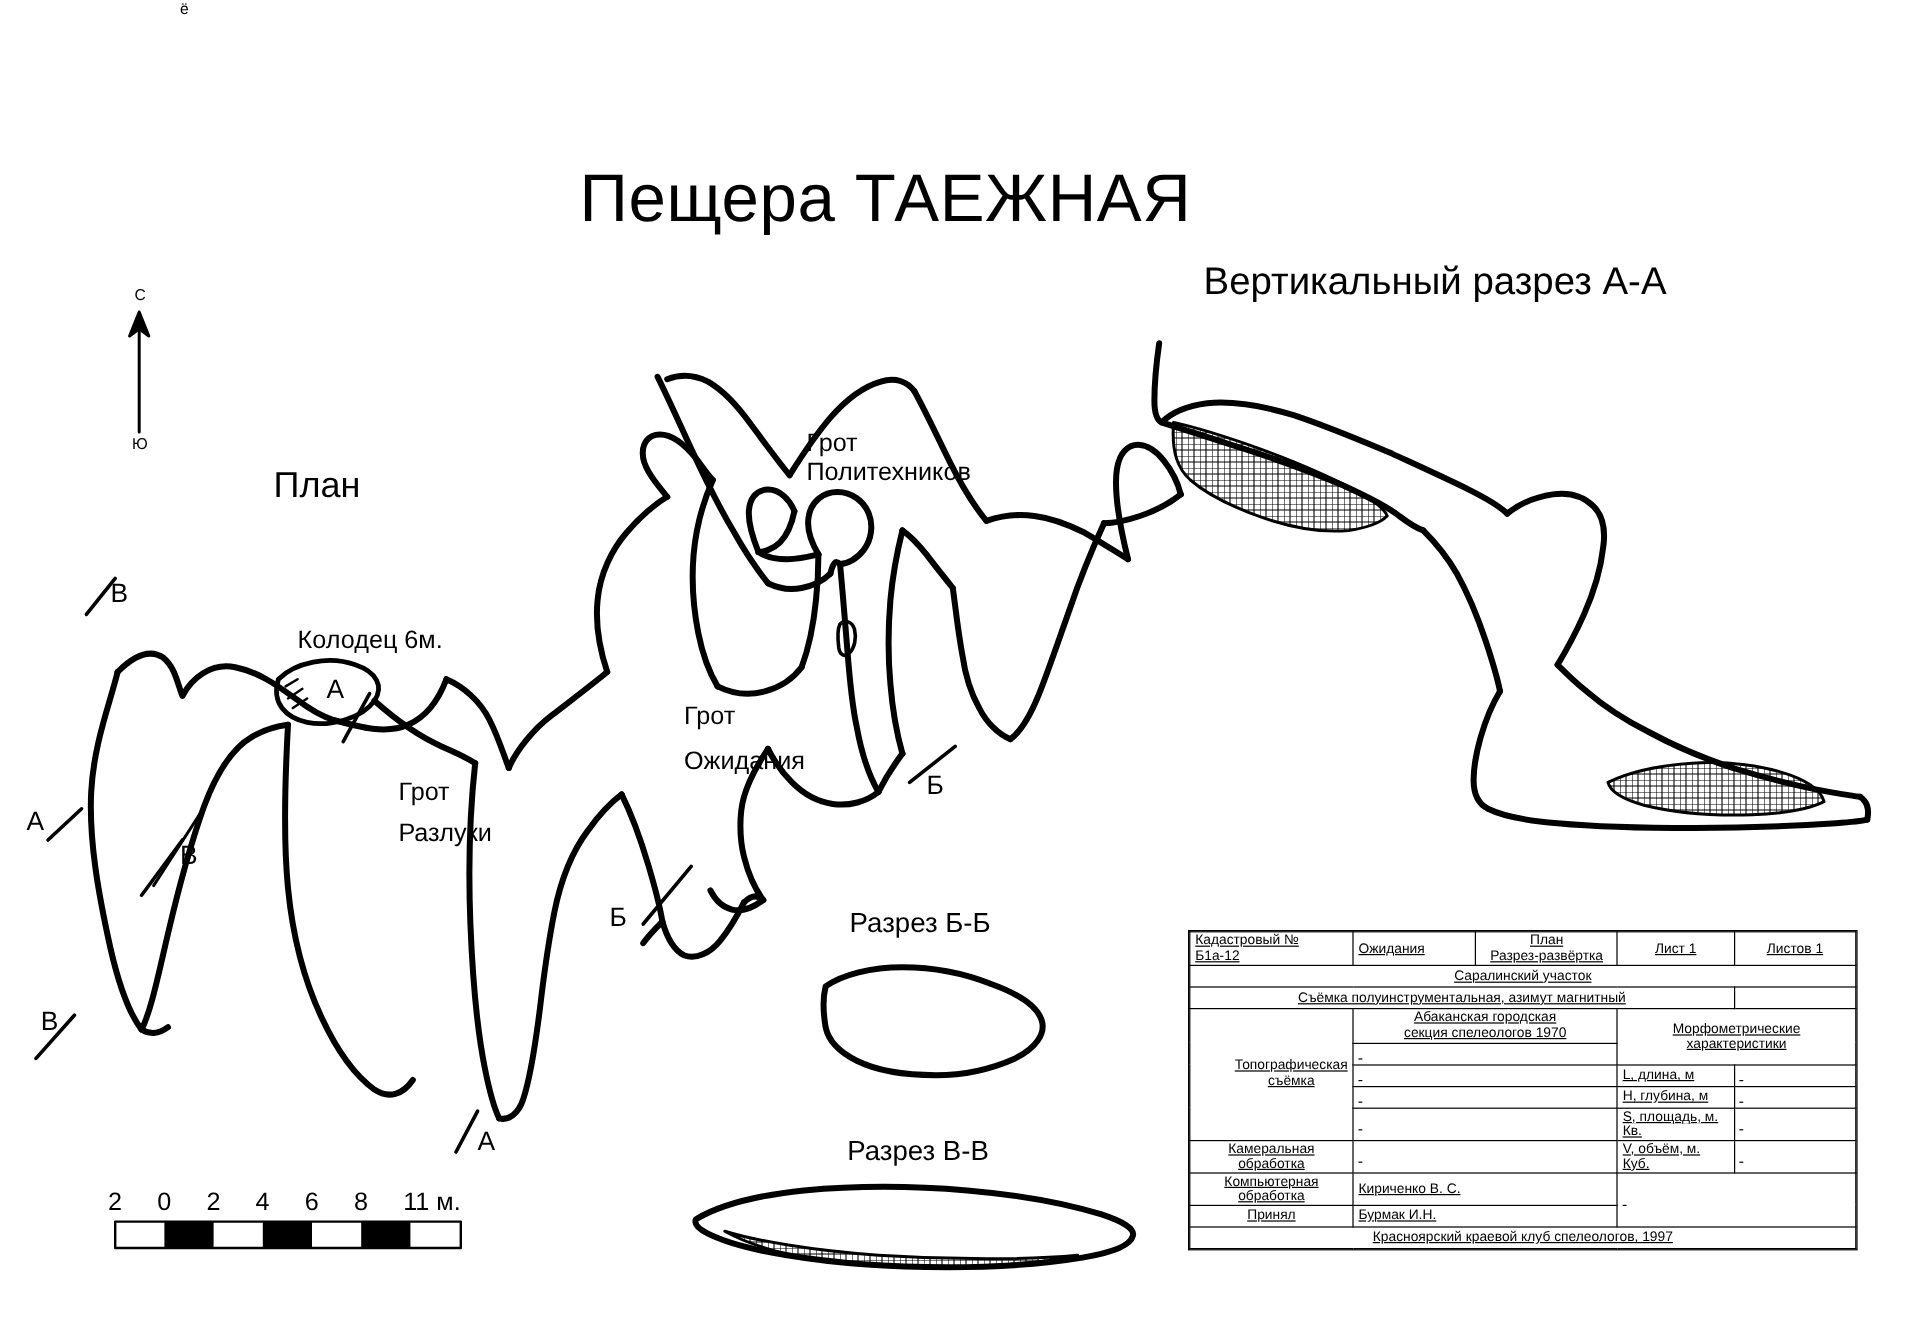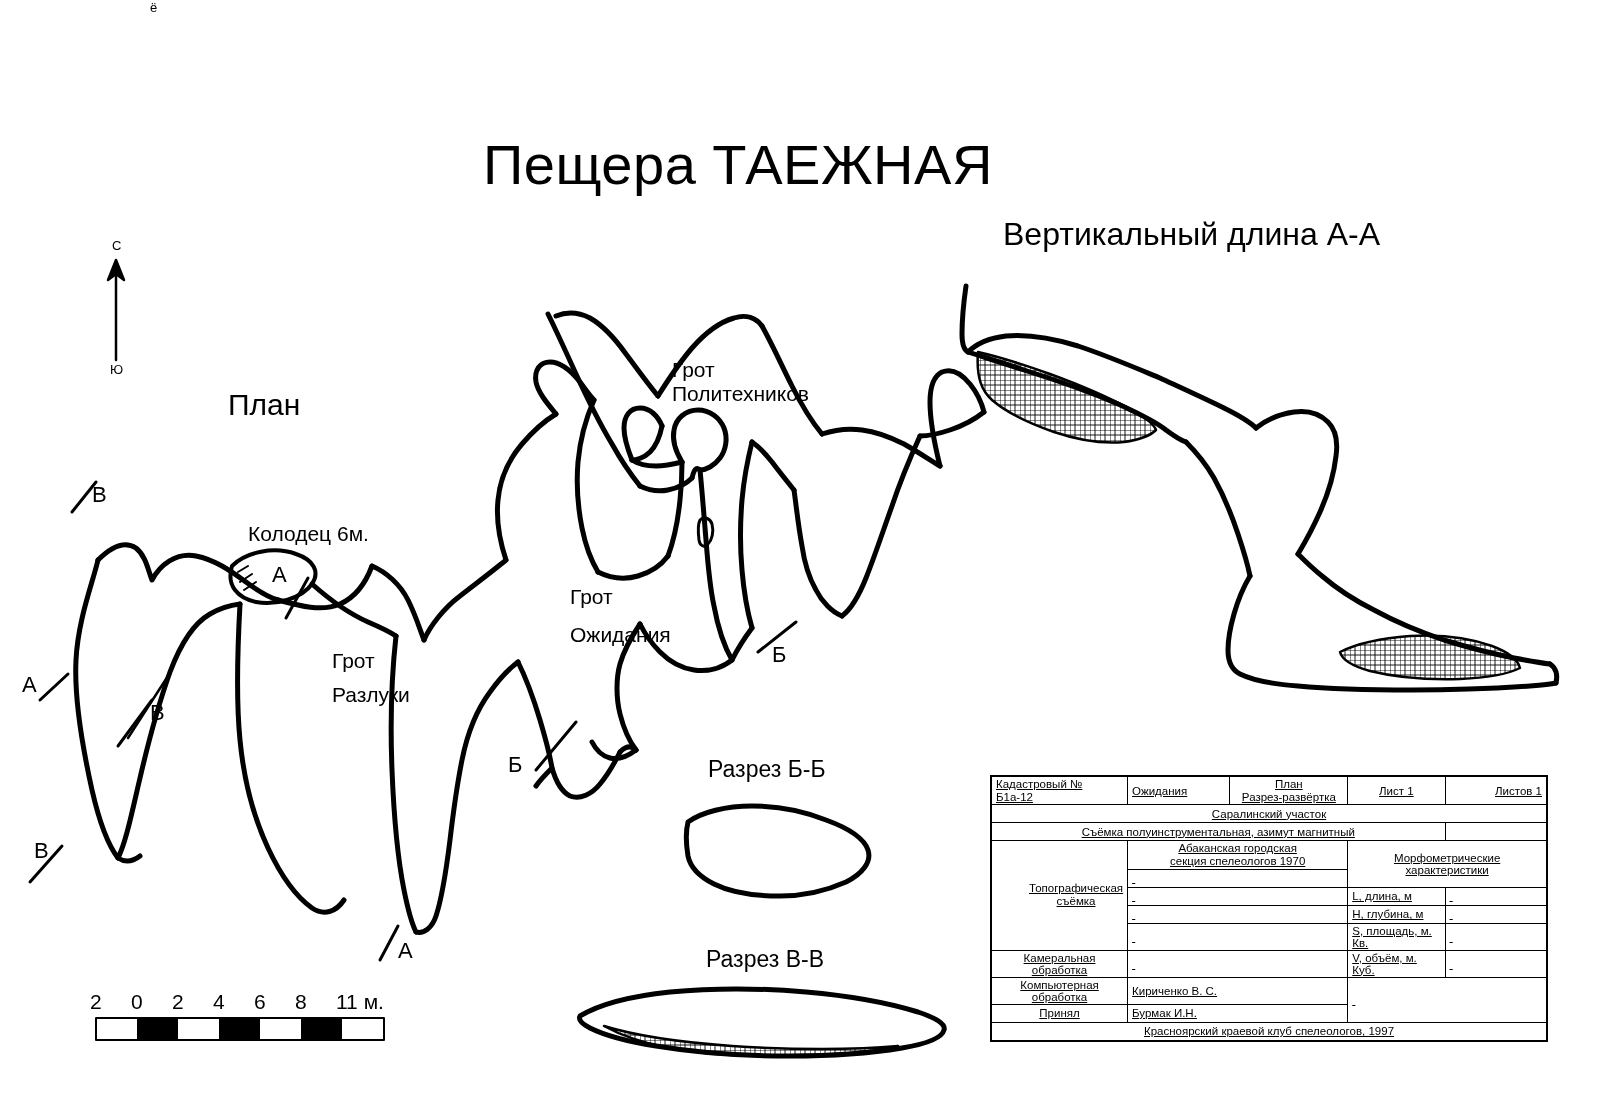--- a/index.html
+++ b/index.html
@@ -190,21 +190,21 @@
              C302,598 276,606 256,602 C238,598 226,586 232,566 Z" fill="none"></path>
 
     <g fill="#000" stroke="none">
       <rect x="137" y="1018" width="41" height="22"></rect>
       <rect x="219" y="1018" width="41" height="22"></rect>
       <rect x="301" y="1018" width="41" height="22"></rect>
     </g>
   </svg>
 
   <div class="lbl title" style="left:483px;top:96px;">Пещера ТАЕЖНАЯ</div>
-  <div class="lbl subtitle" style="left:1003px;top:216px;">Вертикальный длина А-А</div>
+  <div class="lbl subtitle" style="left:1003px;top:216px;">Вертикальный разрез А-А</div>
   <div class="lbl sect" style="left:228px;top:388px;">План</div>
   <div class="lbl sect" style="left:708px;top:756px;font-size:23px;">Разрез Б-Б</div>
   <div class="lbl sect" style="left:706px;top:946px;font-size:23px;">Разрез В-В</div>
 
   <div class="lbl nlabel" style="left:112px;top:238px;">С</div>
   <div class="lbl nlabel" style="left:110px;top:362px;">Ю</div>
 
   <div class="lbl grot" style="left:672px;top:358px;width:148px;">
     <div>Грот</div>
     <div>Политехников</div>
@@ -246,21 +246,21 @@
         <td style="width:22%;line-height:1.1;">
           <span>Кадастровый  №</span><br>
           <span>Б1а-12</span>
         </td>
         <td style="width:19%;">Ожидания</td>
         <td class="c" style="width:22%;line-height:1.1;">
           <span>План</span><br>
           <span>Разрез-развёртка</span>
         </td>
         <td class="c" style="width:18%;">Лист 1</td>
-        <td class="c" style="width:19%;text-align:right;">Листов 1</td>
+        <td class="c" style="width:19%;">Листов 1</td>
       </tr>
       <tr>
         <td class="c" colspan="5">Саралинский участок</td>
       </tr>
       <tr>
         <td class="c" colspan="4">Съёмка полуинструментальная, азимут магнитный</td>
         <td></td>
       </tr>
       <tr>
         <td class="c" rowspan="5" style="line-height:1.2;padding-left:37px;">Топографическая съёмка</td>

